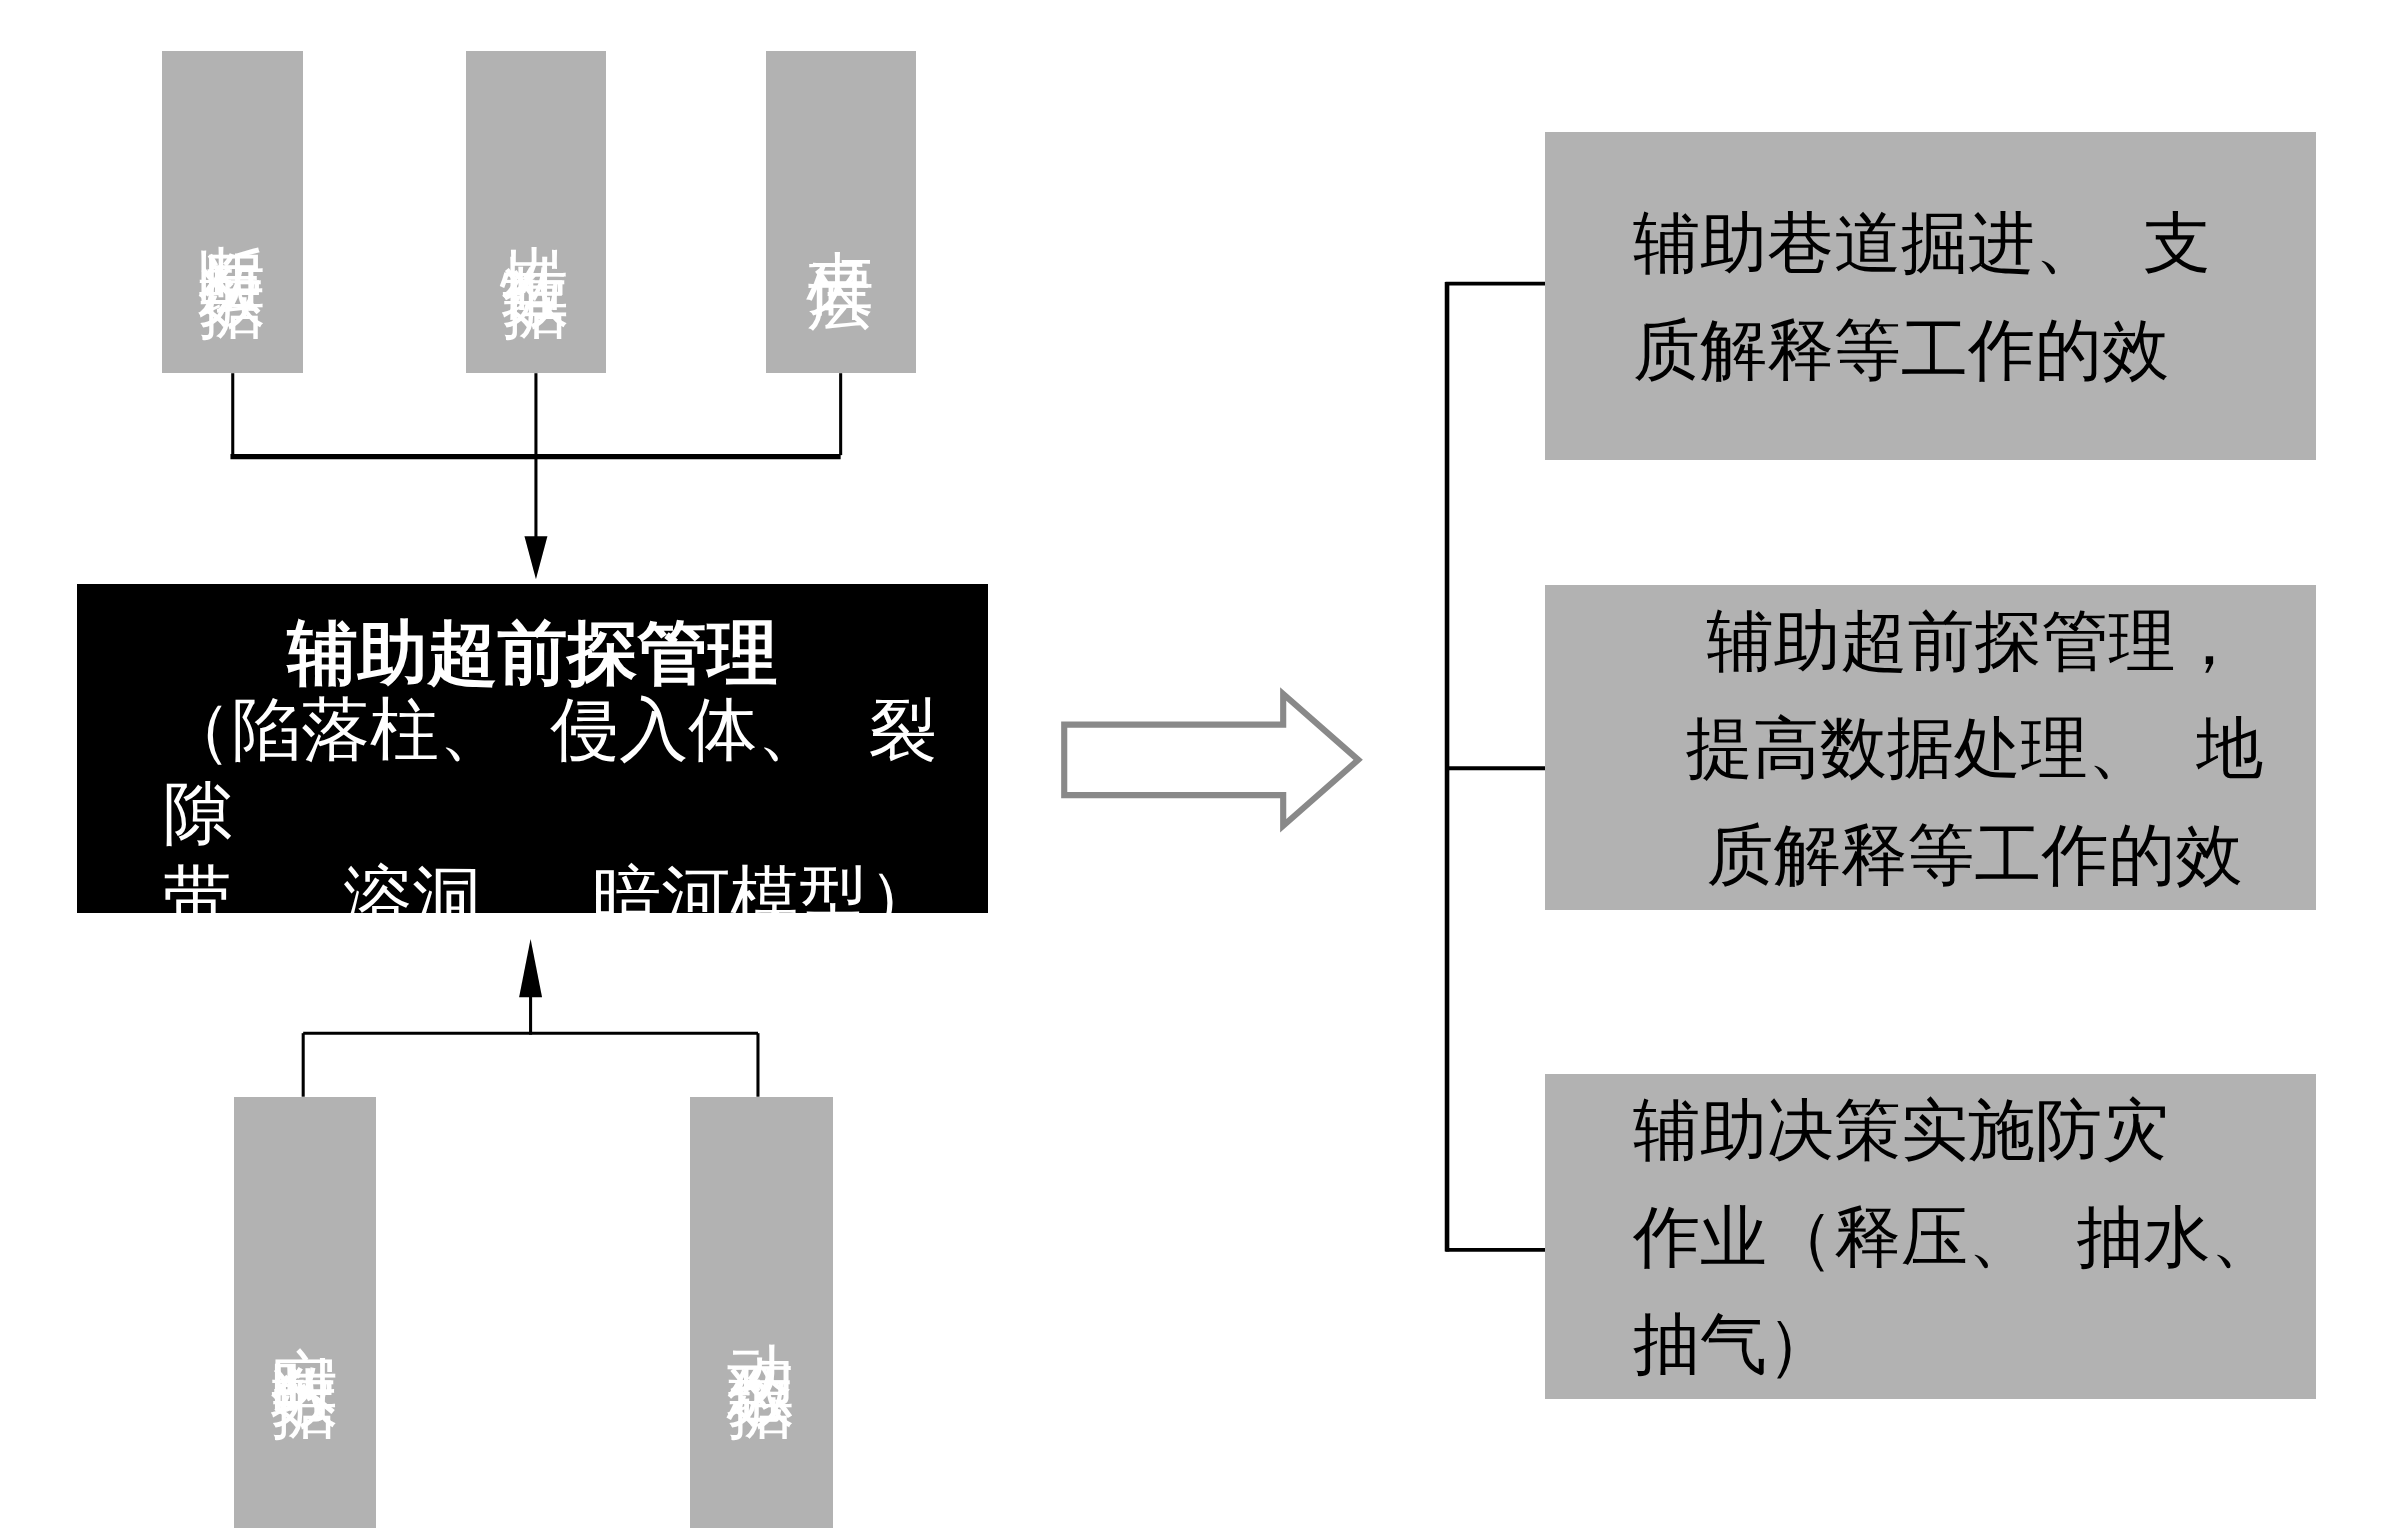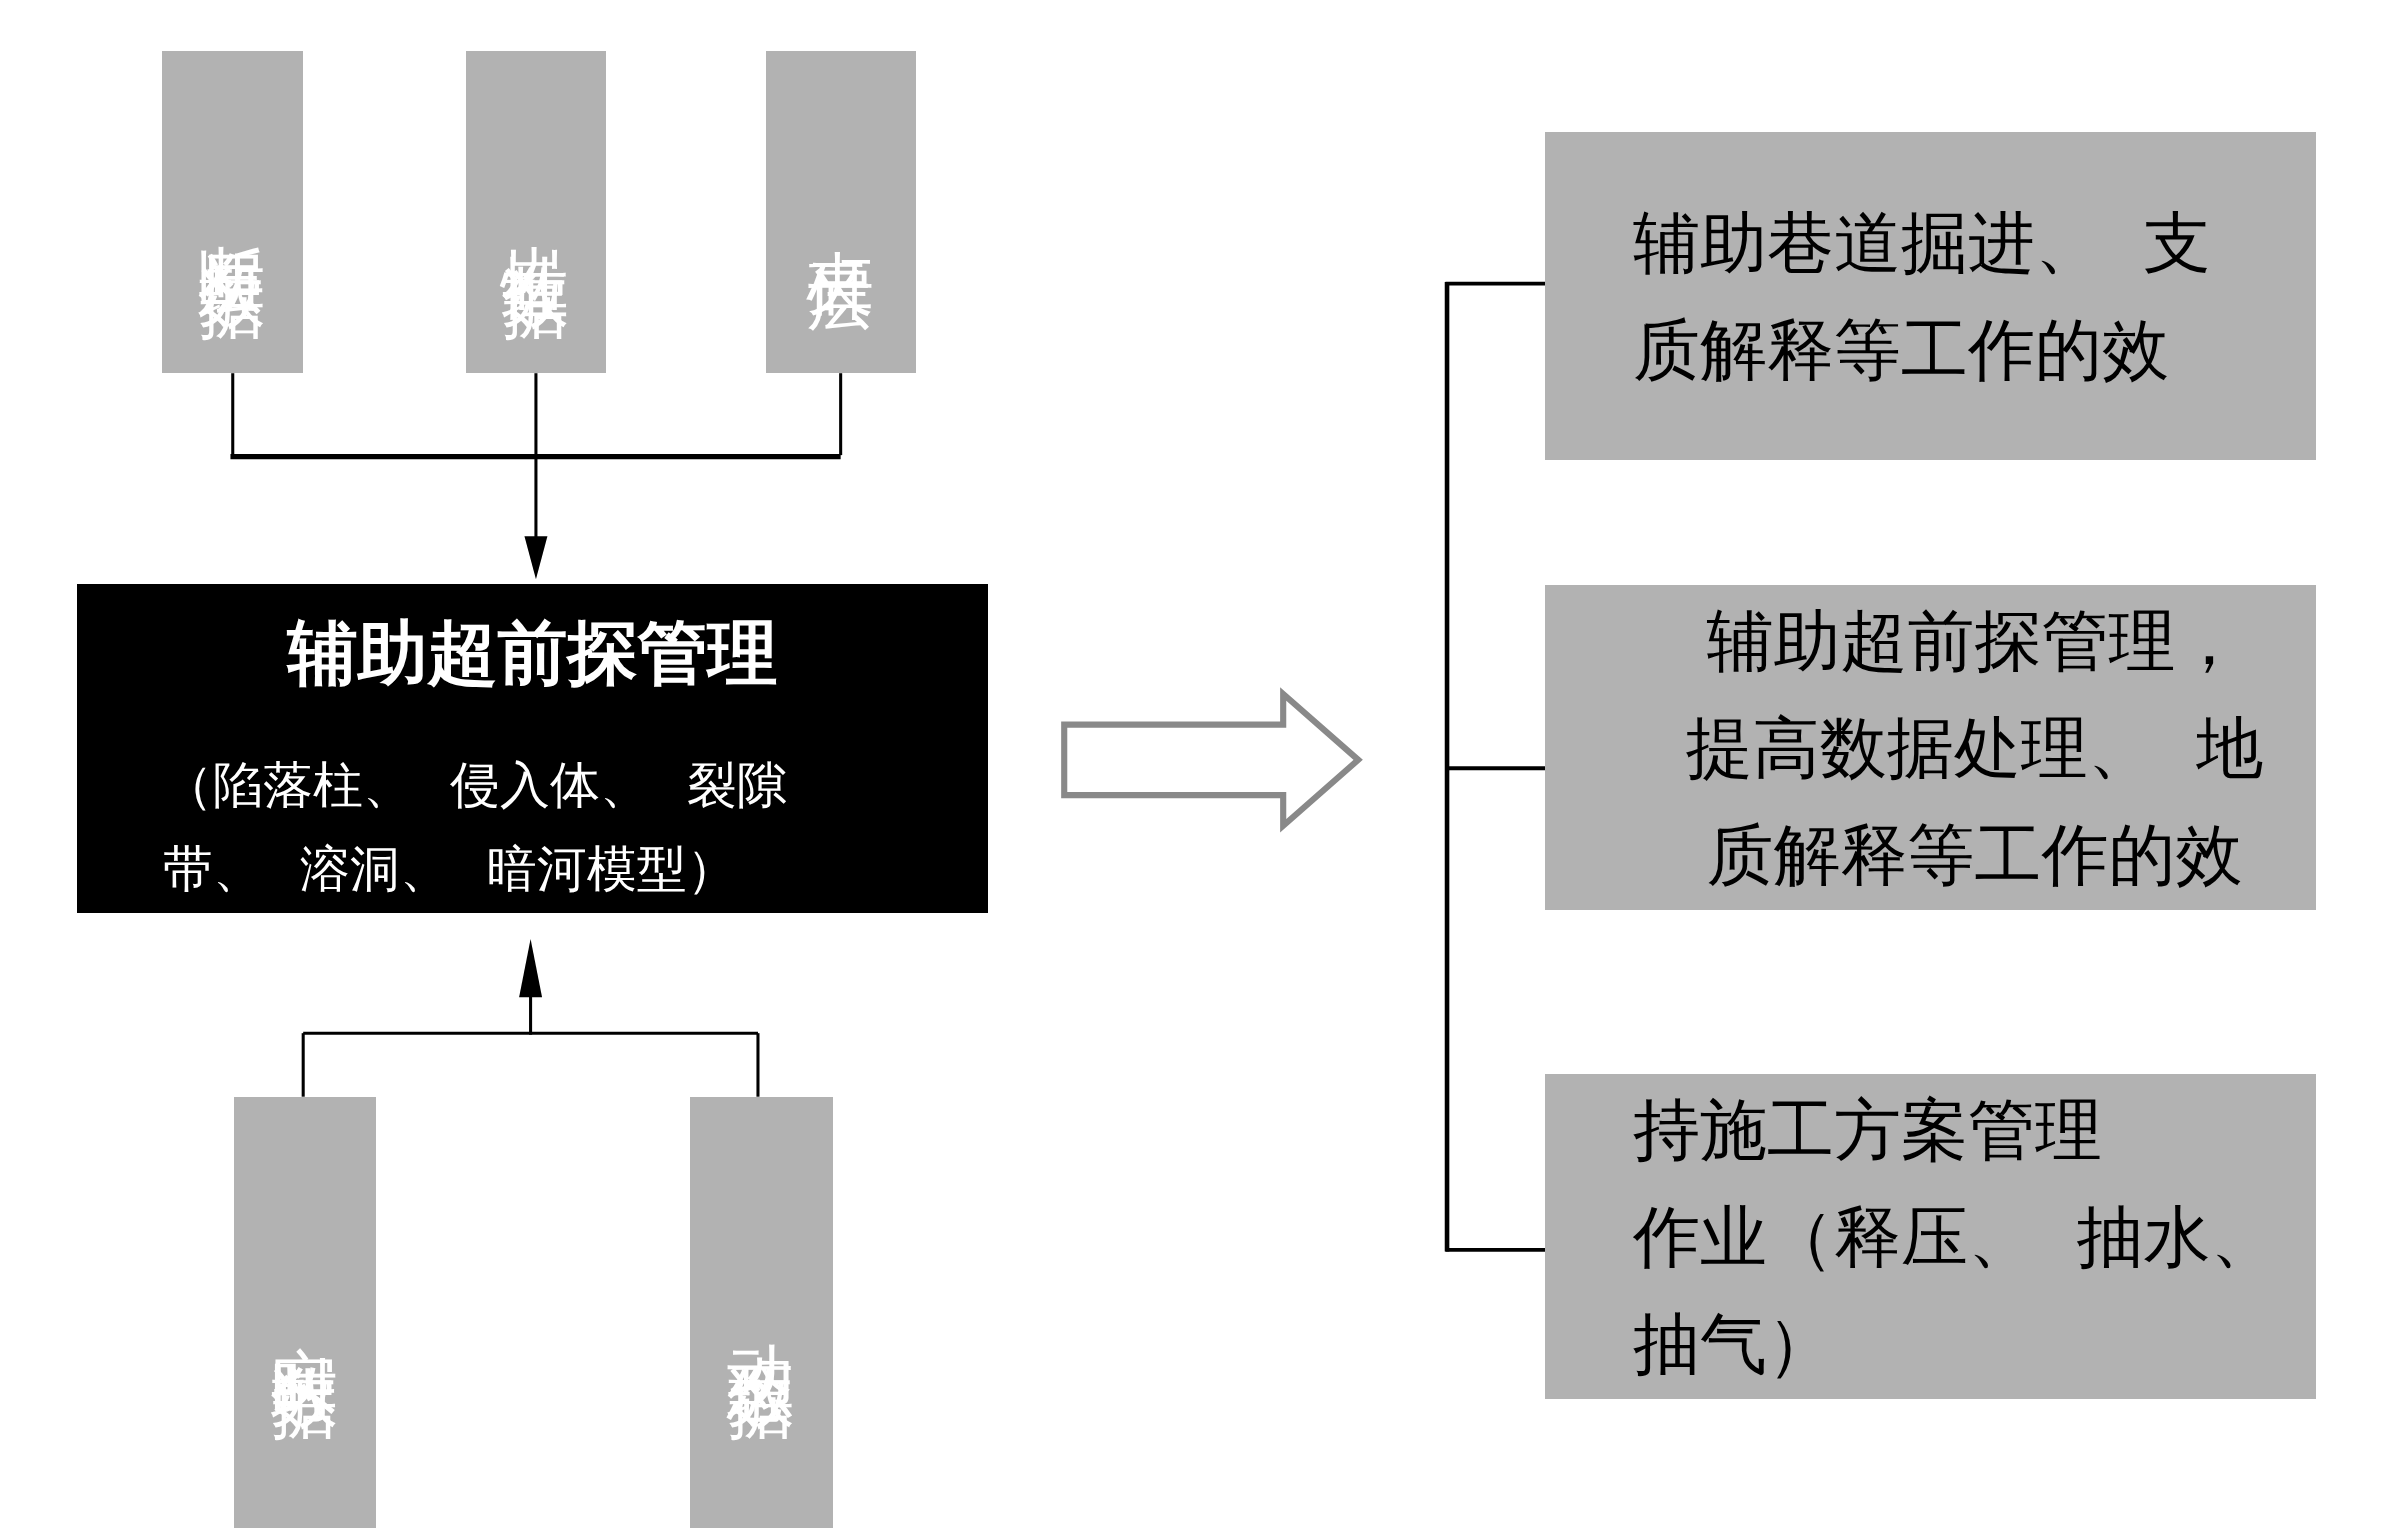--- a/index.html
+++ b/index.html
@@ -45,24 +45,23 @@
     color: #ffffff;
   }
   .blackbox .title {
     margin-top: 34px;
     text-align: center;
     font-size: 70px;
     font-weight: 700;
     line-height: 1.0;
   }
   .blackbox .subtitle {
-    margin-top: 55px;
     padding-left: 86px;
     padding-right: 31px;
-    font-size: 50px;
+    font-size: 69px;
     line-height: 84px;
     word-spacing: 23px;
   }
   .blackbox .subtitle .sub-line2 { padding-left: 0px; margin-left: -40px; padding-left: 40px; }
   .rbox {
     position: absolute;
     left: 1545px;
     width: 771px;
     background: #b2b2b2;
     color: #000000;
@@ -152,19 +151,19 @@
   <div class="rbox r1">
     <div>辅助巷道掘进、 支</div>
     <div>质解释等工作的效</div>
   </div>
   <div class="rbox r2">
     <div>辅助超前探管理，</div>
     <div>提高数据处理、 地</div>
     <div>质解释等工作的效</div>
   </div>
   <div class="rbox r3">
-    <div>持施工方案管理</div>
+    <div>辅助决策实施防灾</div>
     <div>作业（释压、 抽水、</div>
     <div>抽气）</div>
   </div>
 
 </div>
 
 
 </body></html>

